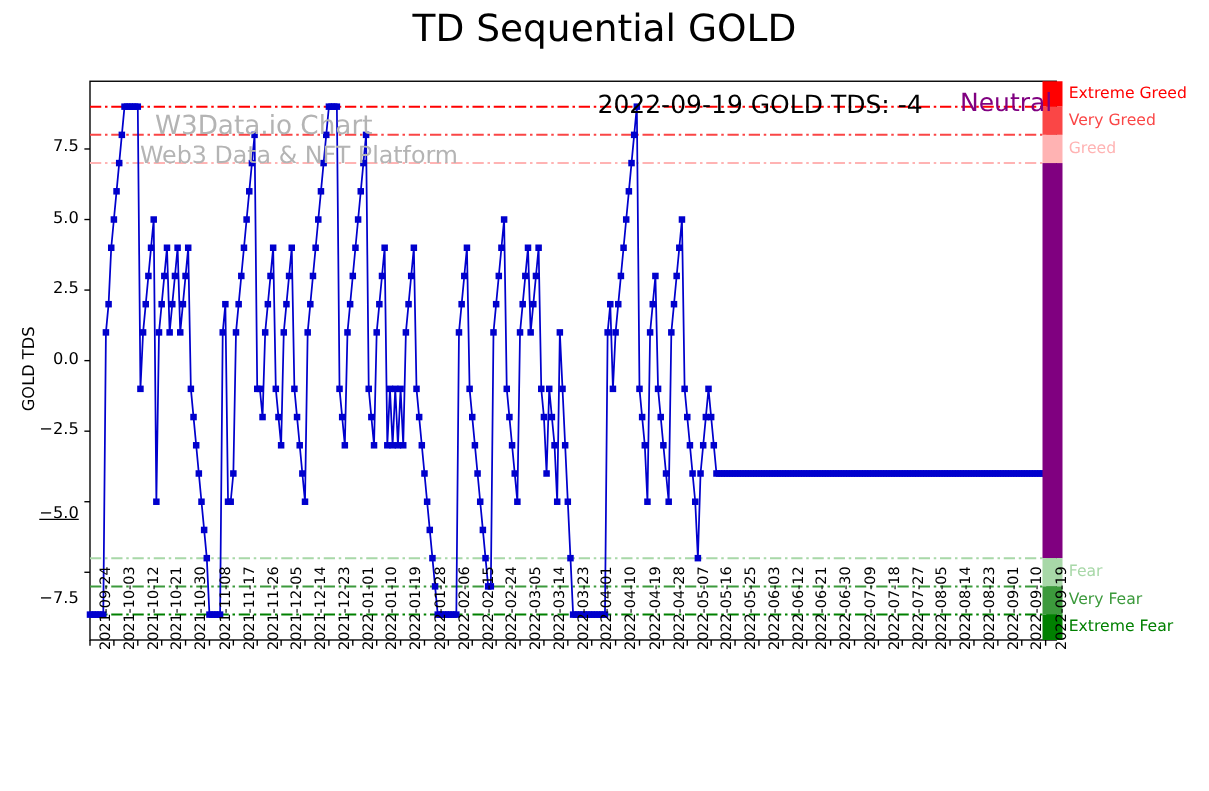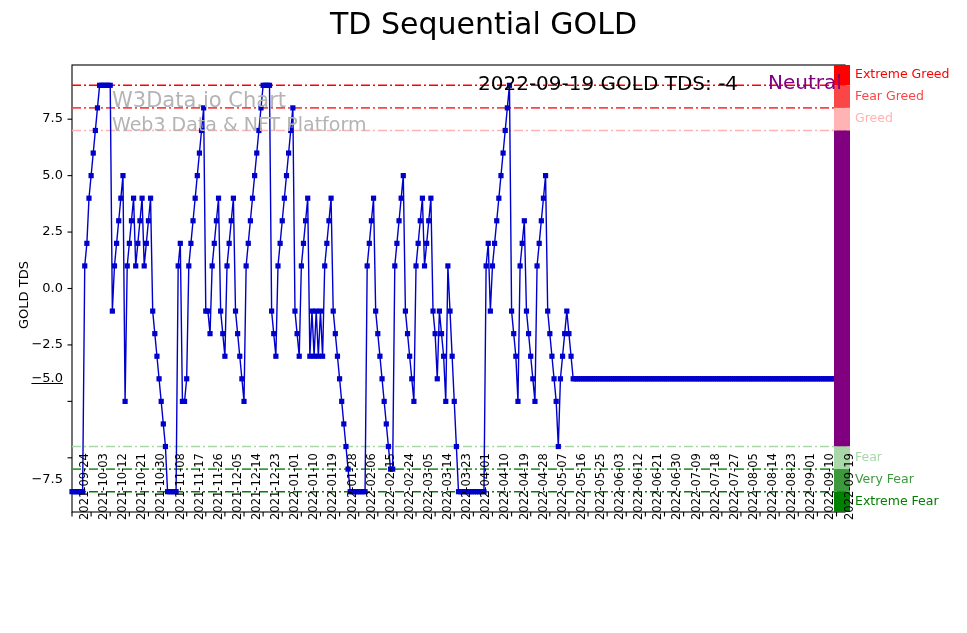--- a/index.html
+++ b/index.html
@@ -511,28 +511,28 @@
         <rect x="842.40" y="376.20" width="5.2" height="5.2" fill="#0000cd"></rect>
       </g>
       <rect x="834" y="65" width="16" height="20.31818181818187" fill="#ff0000"></rect>
       <rect x="834" y="85.31818181818187" width="16" height="22.575757575757564" fill="#fa4646"></rect>
       <rect x="834" y="107.89393939393943" width="16" height="22.575757575757564" fill="#ffb3b3"></rect>
       <rect x="834" y="130.469696969697" width="16" height="316.060606060606" fill="#800080"></rect>
       <rect x="834" y="446.530303030303" width="16" height="22.57575757575762" fill="#a8d8a8"></rect>
       <rect x="834" y="469.1060606060606" width="16" height="22.575757575757564" fill="#3c9a3c"></rect>
       <rect x="834" y="491.6818181818182" width="16" height="20.318181818181813" fill="#008000"></rect>
     </svg>
-    <div class="watermark wm1" style="left: 112px; top: 88px; color: rgb(180, 180, 180);">W3Data.io Chart</div>
+    <div class="watermark wm1" style="left: 112px; top: 88px; color: rgb(180, 180, 180); padding-left: 12px;">W3Data.io Chart</div>
     <div class="watermark wm2" style="left: 112px; top: 113px; color: rgb(180, 180, 180);">Web3 Data &amp; NFT Platform</div>
     <div class="ytick" style="left: 0px; width: 63px; top: 110.182px;">7.5</div>
     <div class="ytick" style="left: 0px; width: 63px; top: 166.621px;">5.0</div>
     <div class="ytick" style="left: 0px; width: 63px; top: 223.061px;">2.5</div>
     <div class="ytick" style="left: 0px; width: 63px; top: 279.5px;">0.0</div>
     <div class="ytick" style="left: 0px; width: 63px; top: 335.939px;">−2.5</div>
-    <div class="ytick" style="left: 0px; width: 63px; top: 370px; text-decoration: underline;">−5.0</div>
+    <div class="ytick" style="left: 0px; width: 63px; top: 403px; text-decoration: underline;">−5.0</div>
     <div class="ytick" style="left: 0px; width: 63px; top: 448.818px; margin-top: 22px;">−7.5</div>
     <div class="xtick" style="left: 77px; top: 520px;">2021-09-24</div>
     <div class="xtick" style="left: 96.1126px; top: 520px;">2021-10-03</div>
     <div class="xtick" style="left: 115.225px; top: 520px;">2021-10-12</div>
     <div class="xtick" style="left: 134.338px; top: 520px;">2021-10-21</div>
     <div class="xtick" style="left: 153.451px; top: 520px;">2021-10-30</div>
     <div class="xtick" style="left: 172.563px; top: 520px;">2021-11-08</div>
     <div class="xtick" style="left: 191.676px; top: 520px;">2021-11-17</div>
     <div class="xtick" style="left: 210.788px; top: 520px;">2021-11-26</div>
     <div class="xtick" style="left: 229.901px; top: 520px;">2021-12-05</div>
@@ -562,21 +562,21 @@
     <div class="xtick" style="left: 688.604px; top: 520px;">2022-07-09</div>
     <div class="xtick" style="left: 707.717px; top: 520px;">2022-07-18</div>
     <div class="xtick" style="left: 726.83px; top: 520px;">2022-07-27</div>
     <div class="xtick" style="left: 745.942px; top: 520px;">2022-08-05</div>
     <div class="xtick" style="left: 765.055px; top: 520px;">2022-08-14</div>
     <div class="xtick" style="left: 784.168px; top: 520px;">2022-08-23</div>
     <div class="xtick" style="left: 803.28px; top: 520px;">2022-09-01</div>
     <div class="xtick" style="left: 822.393px; top: 520px;">2022-09-10</div>
     <div class="xtick" style="left: 841.505px; top: 520px;">2022-09-19</div>
     <div class="zone-label" style="left: 855px; top: 66.1591px; color: rgb(255, 0, 0);">Extreme Greed</div>
-    <div class="zone-label" style="left: 855px; top: 87.6061px; color: rgb(250, 70, 70);">Fear Greed</div>
+    <div class="zone-label" style="left: 855px; top: 87.6061px; color: rgb(250, 70, 70);">Very Greed</div>
     <div class="zone-label" style="left: 855px; top: 110.182px; color: rgb(255, 179, 179);">Greed</div>
     <div class="zone-label" style="left: 855px; top: 448.818px; color: rgb(168, 216, 168);">Fear</div>
     <div class="zone-label" style="left: 855px; top: 471.394px; color: rgb(60, 154, 60);">Very Fear</div>
     <div class="zone-label" style="left: 855px; top: 492.841px; color: rgb(0, 128, 0);">Extreme Fear</div>
     <div class="annot annot-date" style="left: 478px; top: 71px;">2022-09-19 GOLD TDS: -4</div>
     <div class="annot annot-label" style="left: 768px; top: 70px; color: rgb(128, 0, 128);">Neutral</div>
     <div class="axis-label-y" style="left: 16px; top: 328.5px;">GOLD TDS</div>
   </div>
 
 </body></html>

